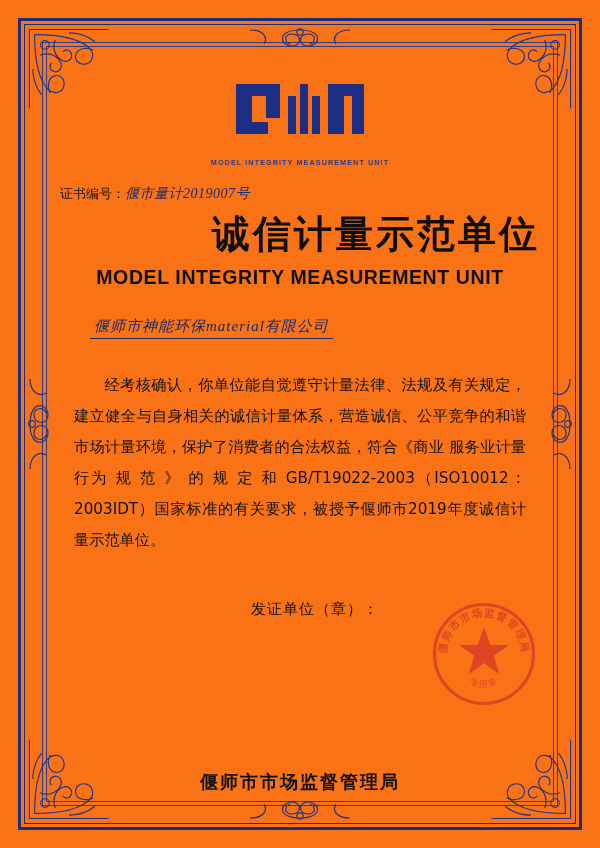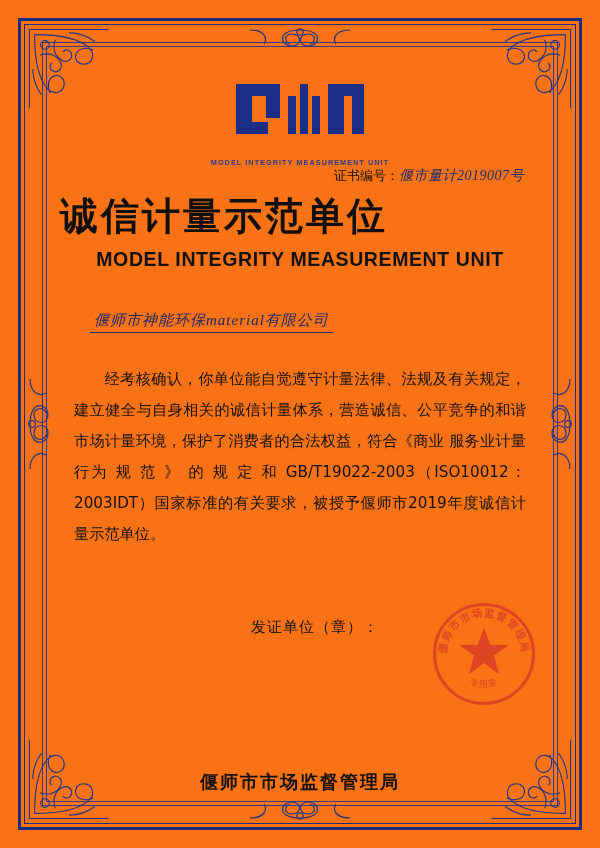--- a/index.html
+++ b/index.html
@@ -102,21 +102,21 @@
   }
   .logo-caption {
     margin-top: 6px;
     font-size: 7.2px;
     letter-spacing: 1.1px;
     color: #2a3c8d;
     font-weight: bold;
   }
 
   .cert-no-row {
-    text-align: right;
+    margin-top: 18px;
     padding-right: 16px;
     font-size: 13px;
     color: #111;
     white-space: nowrap;
   }
   .cert-no-label {
     font-family: "DejaVu Sans", sans-serif;
     font-size: 13px;
     color: #141414;
   }
@@ -124,39 +124,39 @@
     font-family: "Liberation Serif", serif;
     font-size: 14px;
     color: #1d2c6b;
     font-style: italic;
     letter-spacing: 0.5px;
     border-bottom: 0;
   }
 
   .title-cn {
     margin-top: 6px;
-    text-align: left;
+    text-align: right;
     font-family: "DejaVu Sans", sans-serif;
     font-weight: bold;
     font-size: 38px;
     letter-spacing: 3px;
     color: #0f0f0f;
   }
   .title-en {
     margin-top: 6px;
     text-align: center;
     font-family: "Liberation Sans", sans-serif;
     font-weight: bold;
     font-size: 19.5px;
     letter-spacing: 0.6px;
     color: #111;
   }
 
   .recipient-row {
-    margin-top: 40px;
+    margin-top: 28px;
     padding-left: 30px;
     text-decoration: underline;
   }
   .recipient {
     display: inline-block;
     font-family: "Liberation Serif", serif;
     font-style: italic;
     font-size: 15px;
     color: #1c2a66;
     border-bottom: 1.5px solid #1c2a66;
@@ -170,21 +170,21 @@
     font-family: "DejaVu Sans", sans-serif;
     font-size: 15.2px;
     line-height: 31px;
     color: #111;
     text-align: justify;
     text-justify: inter-ideograph;
   }
   .body-text p { margin: 0; text-indent: 2em; }
 
   .issuer-row {
-    margin-top: 68px;
+    margin-top: 44px;
     text-align: center;
     padding-left: 30px;
     font-family: "DejaVu Sans", sans-serif;
     font-size: 15px;
     color: #111;
     letter-spacing: 1px;
     position: relative;
   }
 
   

